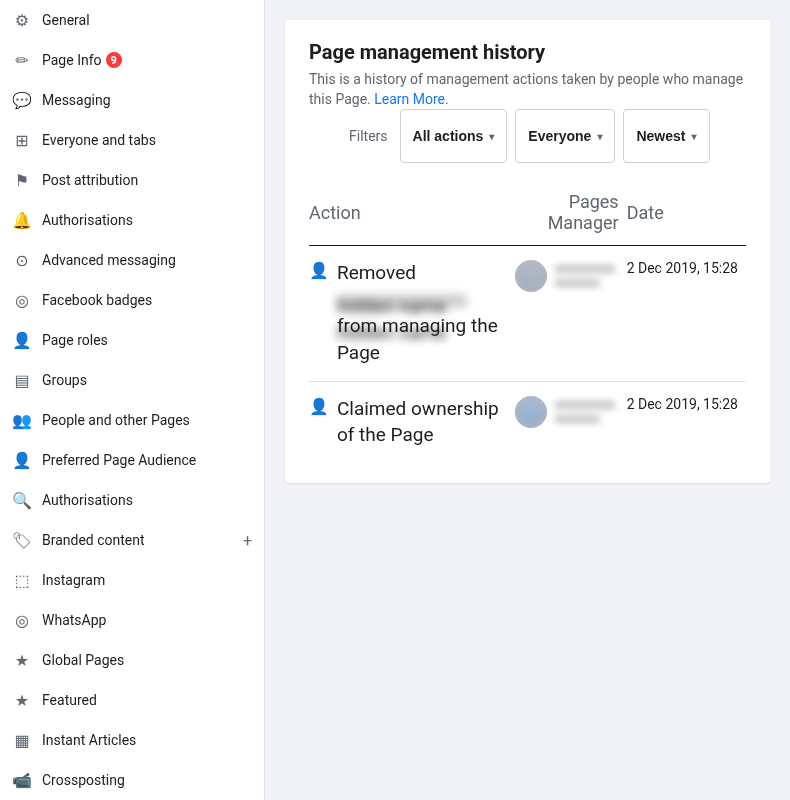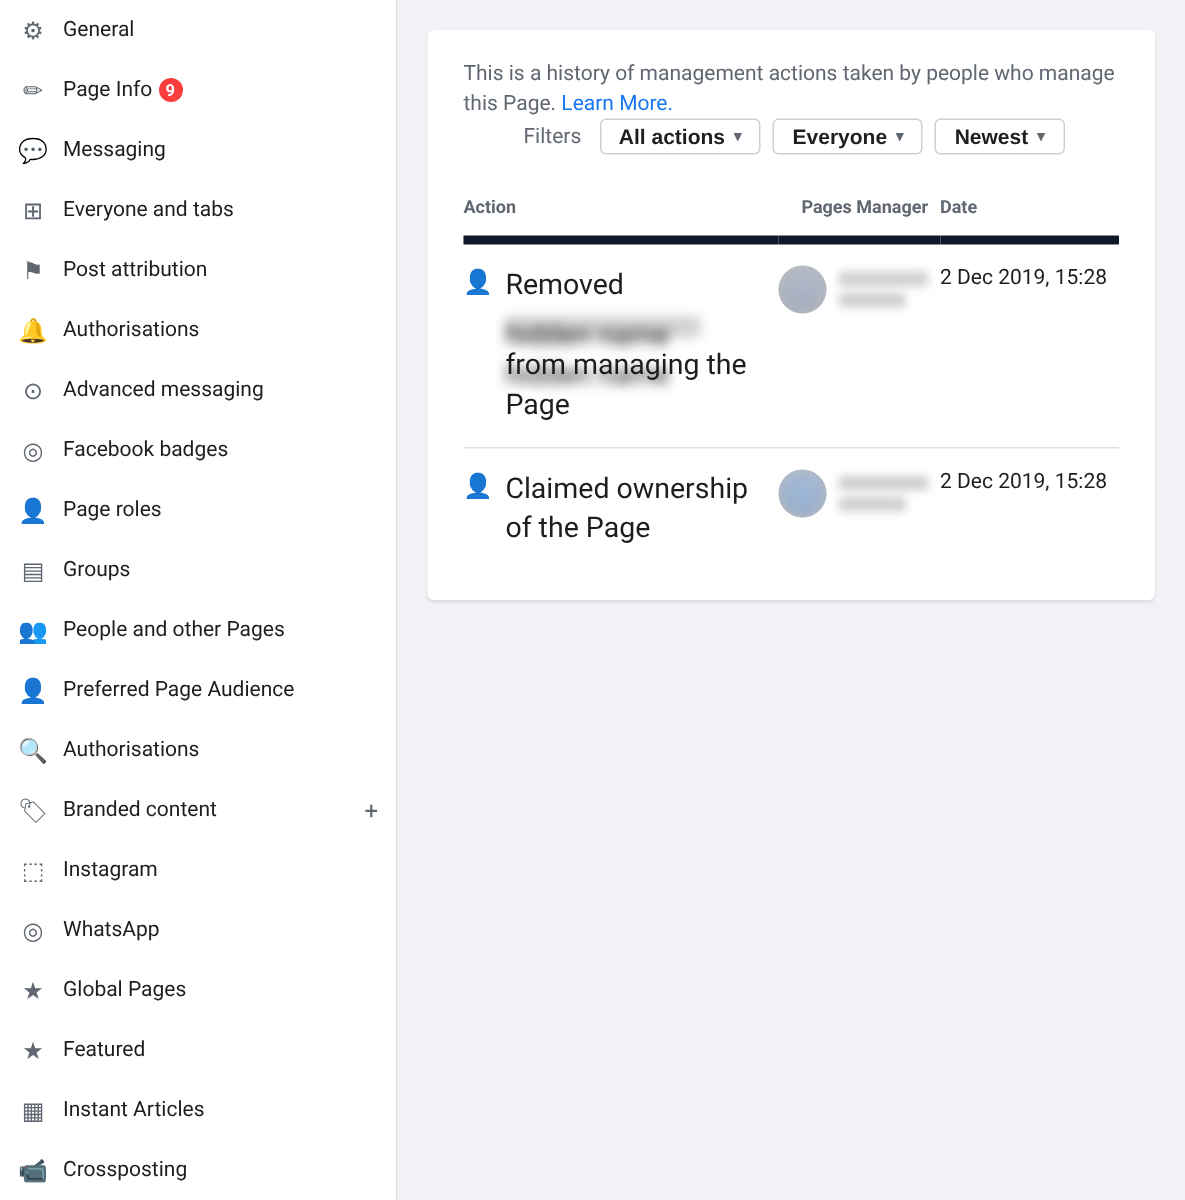--- a/index.html
+++ b/index.html
@@ -107,43 +107,43 @@
       margin-right: 4px;
       margin-left: 40px;
     }
     .filter-btn {
       display: flex;
       align-items: center;
       gap: 6px;
       background: #fff;
       border: 1px solid #ccd0d5;
       border-radius: 4px;
-      padding: 3px 12px;
+      padding: 18px 12px;
       font-size: 14px;
       color: #1c1e21;
       cursor: pointer;
       font-weight: 600;
     }
     .filter-btn .chevron {
       font-size: 10px;
       color: #606770;
     }
 
     
     .history-table {
       width: 100%;
       border-collapse: collapse;
     }
     .history-table th {
       text-align: left;
       color: #606770;
-      font-size: 12px;
-      font-weight: 700;
+      font-size: 18px;
+      font-weight: 400;
       padding: 8px 8px 12px 0;
-      border-bottom: 6px solid #0f172a;
+      border-bottom: 1px solid #0f172a;
     }
     .history-table th.manager-col {
       text-align: right;
     }
     .history-table td {
       padding: 14px 8px 14px 0;
       border-bottom: 1px solid #dddfe2;
       vertical-align: top;
       font-size: 14px;
       color: #1c1e21;
@@ -310,20 +310,21 @@
       <span>Instant Articles</span>
     </div>
     <div class="sidebar-item">
       <span class="icon">📹</span>
       <span>Crossposting</span>
     </div>
   </nav>
 
 <main class="main-content">
   <div class="content-card">
+    <h1 class="card-title">Page management history</h1>
     <p class="card-description">
       <span>This is a history of management actions taken by people who manage this Page.</span>
       <a href="#">Learn More.</a>
     </p>
 
     <div class="filters-row">
       <span class="filters-label">Filters</span>
 
     <button class="filter-btn">
           <span>All actions</span>

